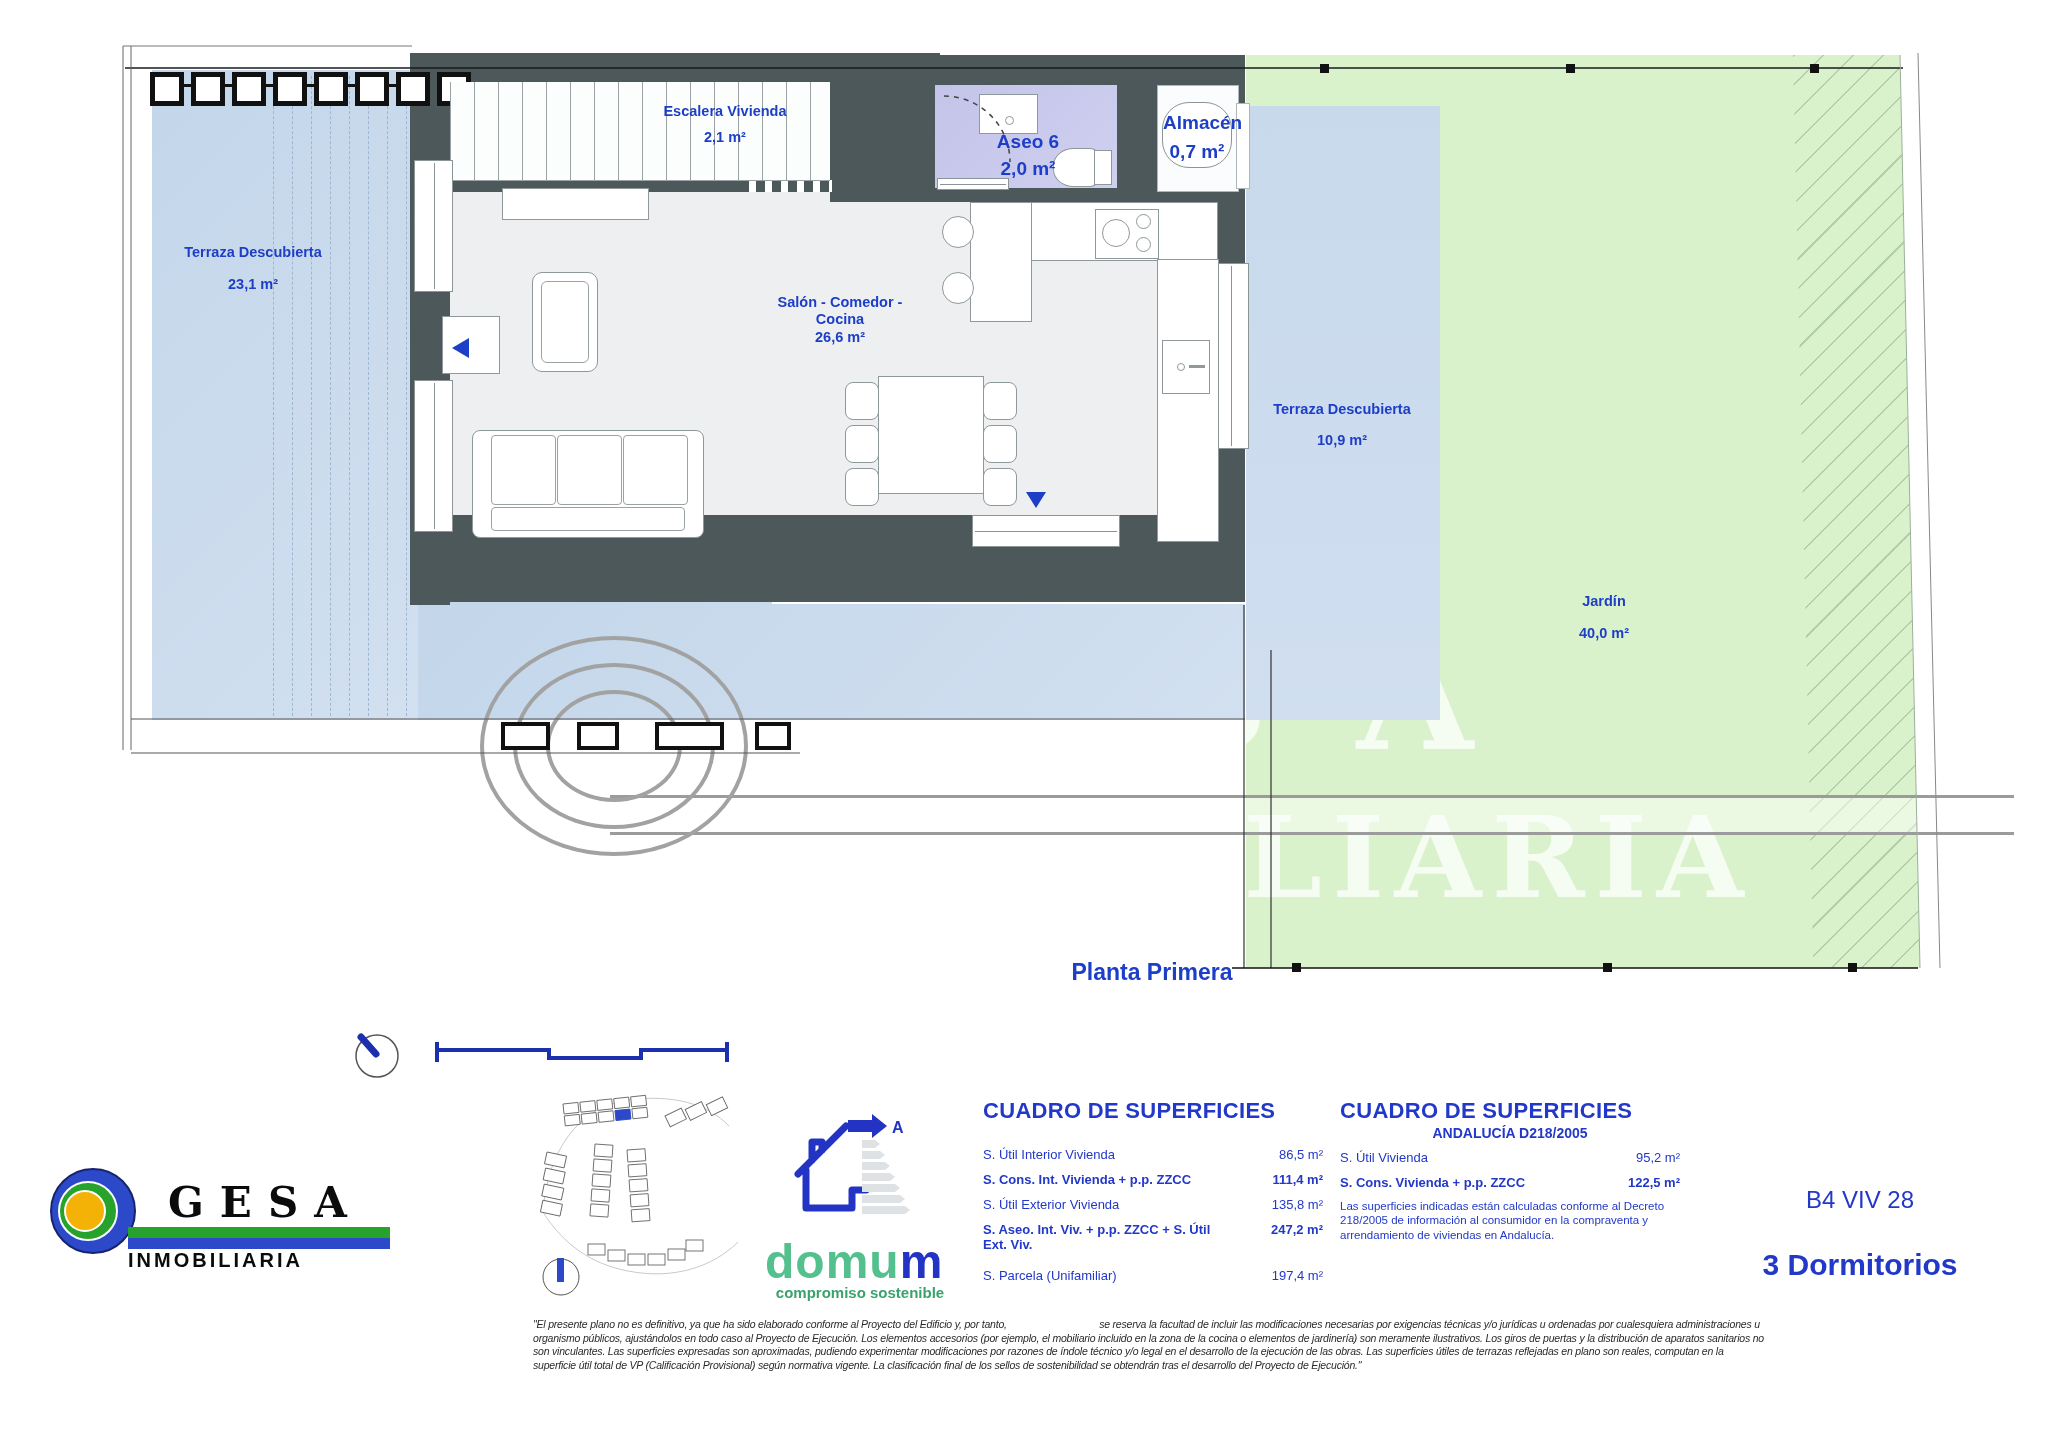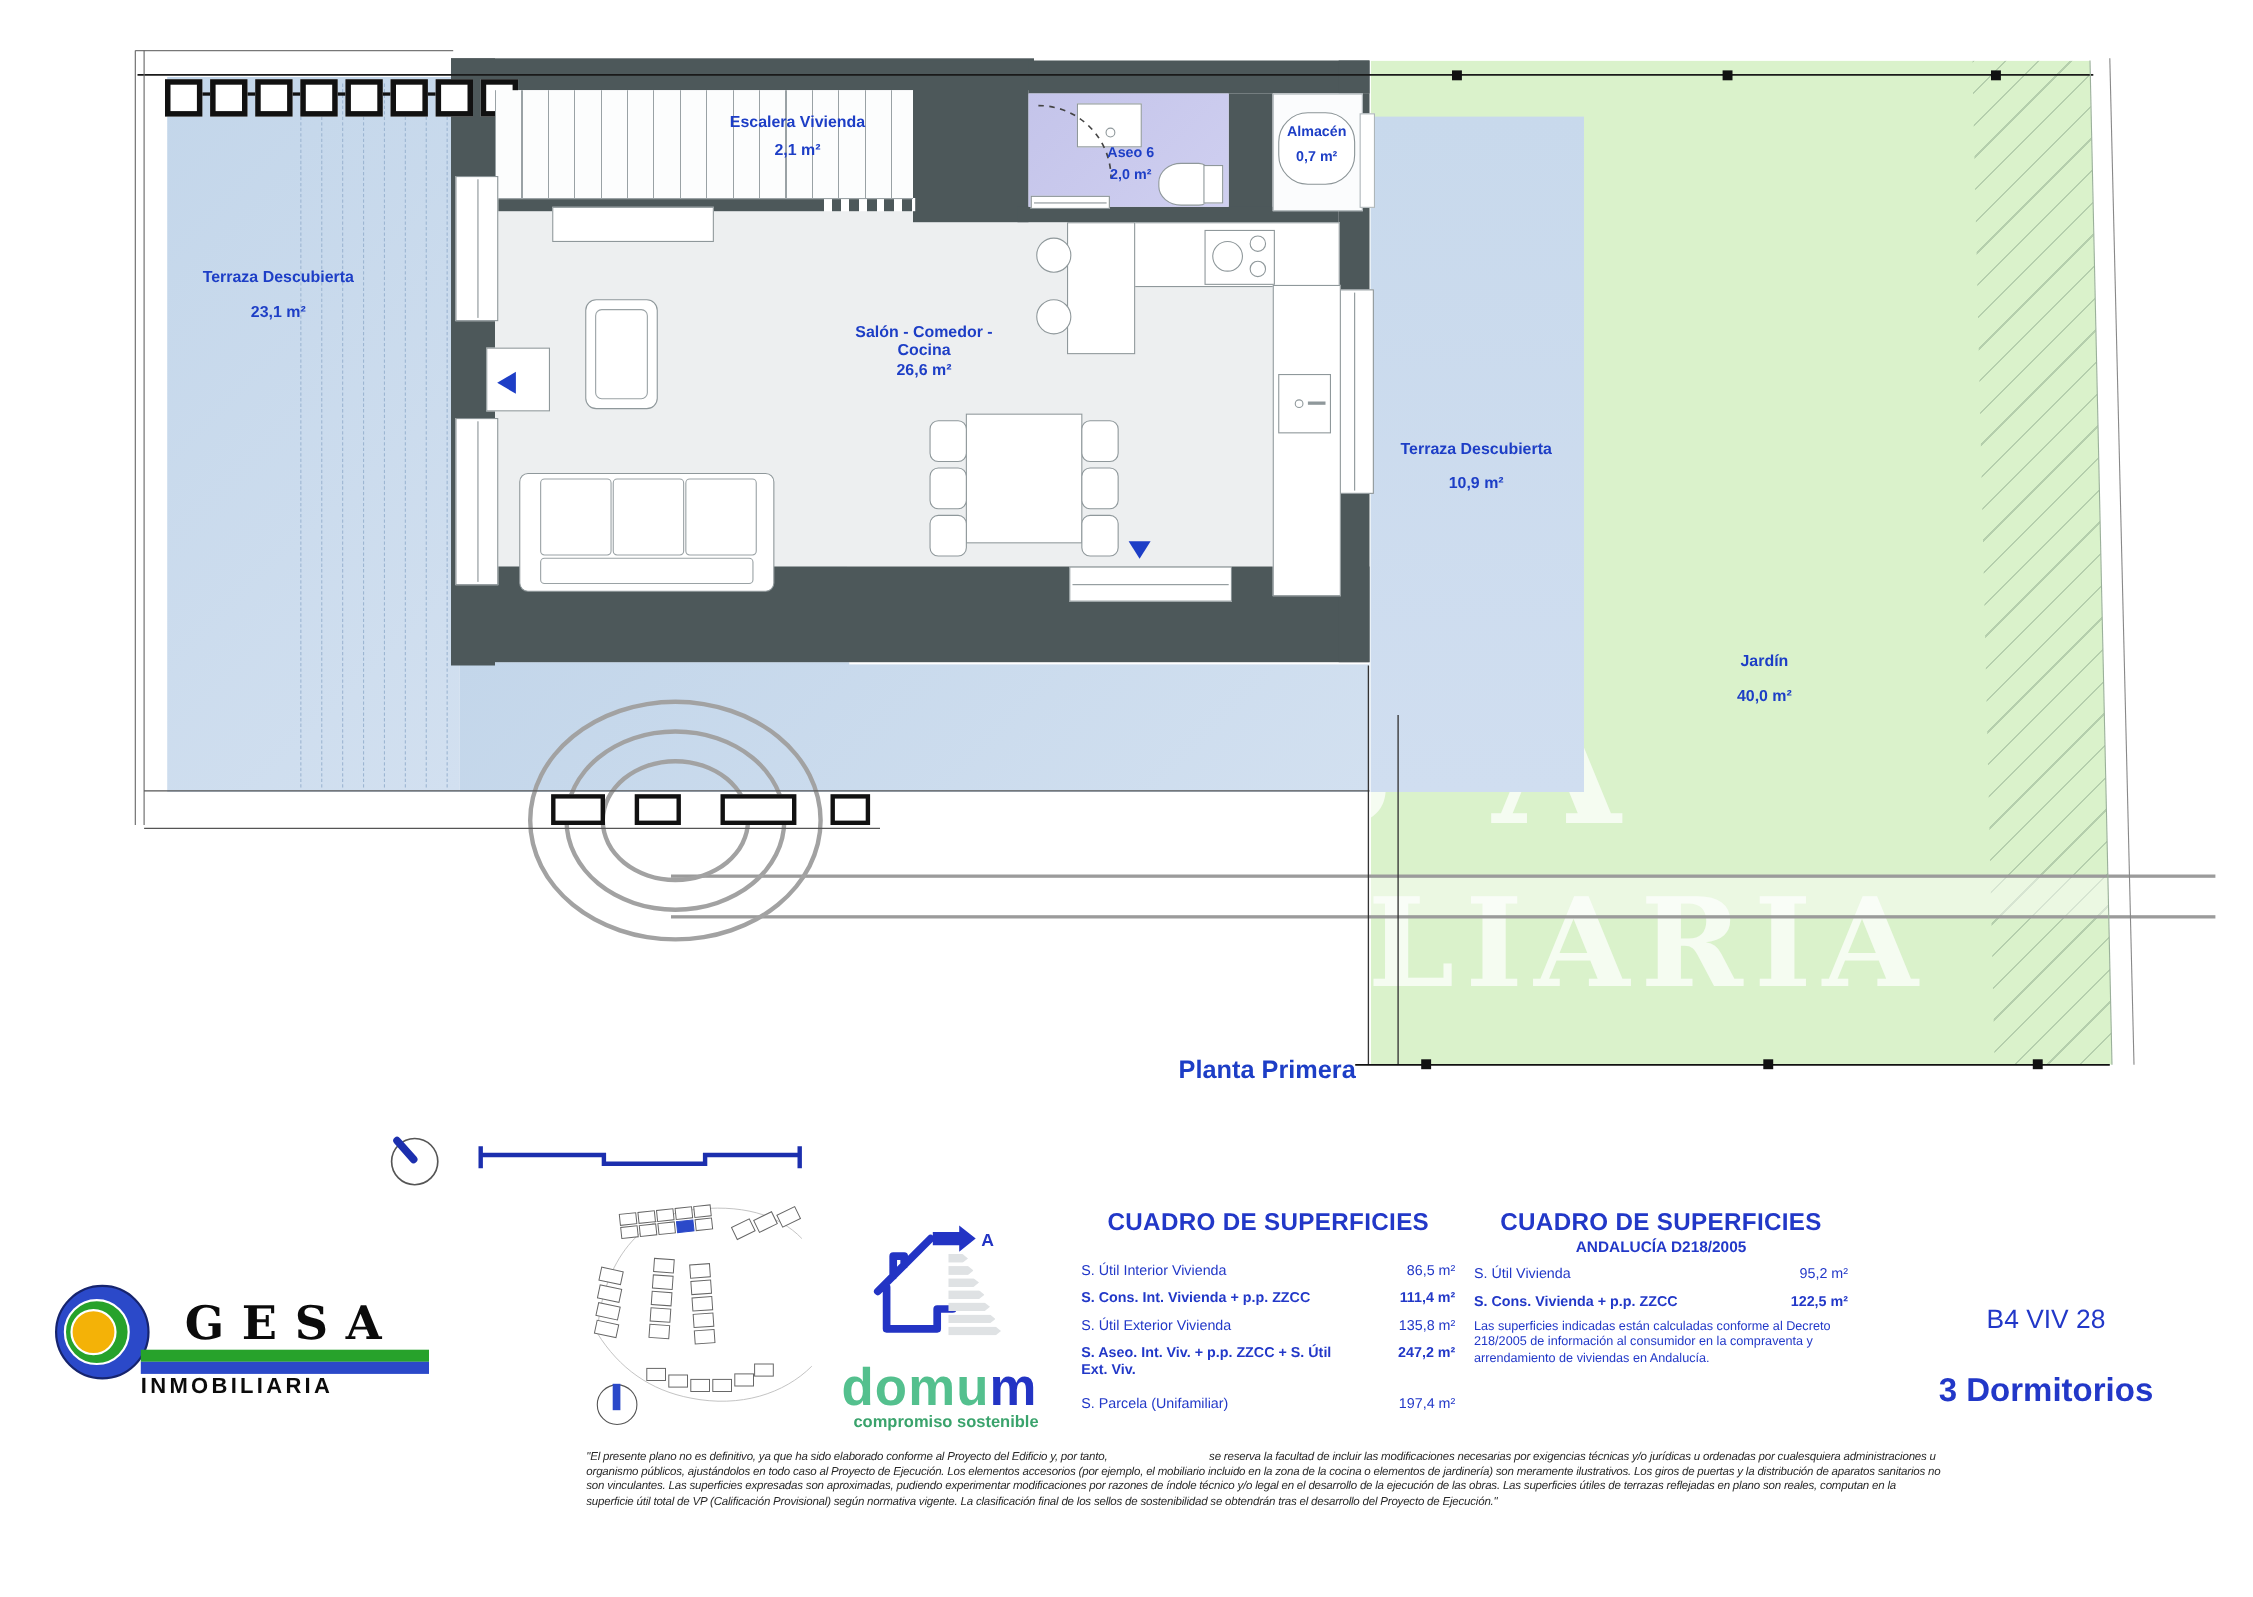--- a/index.html
+++ b/index.html
@@ -31,34 +31,34 @@
   .furn{position:absolute;background:#fff;border:1px solid #8f989b;z-index:8;}
   .win{position:absolute;background:#fff;border:1px solid #8b9497;z-index:7;}
   .win-v::after{content:"";position:absolute;left:50%;top:2px;bottom:2px;border-left:1px solid #8b9497;}
   .win-h::after{content:"";position:absolute;top:50%;left:2px;right:2px;border-top:1px solid #8b9497;}
   .stairs{left:450px;top:82px;width:380px;height:98px;background:#fcfdfd;z-index:7;
           background-image:repeating-linear-gradient(90deg,#9aa2a5 0 1px,transparent 1px 24px);
           border-bottom:1px solid #9aa2a5;}
   .aseo{left:935px;top:85px;width:182px;height:103px;background:linear-gradient(135deg,#c4c4ea,#cfcff0);z-index:7;}
   .almacen{left:1157px;top:85px;width:80px;height:105px;background:#fbfcfd;z-index:7;border:1px solid #aeb6b9;}
   .lbl{position:absolute;color:#1d3ec6;font-size:14.5px;text-align:center;z-index:10;font-weight:bold;line-height:1.1;}
-  .lbl.small{font-size:13px;border-radius:27px;}
+  .lbl.small{font-size:19px;border-radius:27px;}
   .arrow-left{width:0;height:0;border-top:10px solid transparent;border-bottom:10px solid transparent;
               border-right:17px solid #1d3ec6;z-index:9;}
   .arrow-down{width:0;height:0;border-left:10px solid transparent;border-right:10px solid transparent;
               border-top:16px solid #1d3ec6;z-index:9;}
   .louver{left:150px;top:72px;z-index:7;display:flex;gap:7px;}
   .louver .slat{width:24px;height:24px;background:#fff;border:5px solid #111;}
   .louver-line{left:150px;top:84px;width:262px;height:3px;background:#111;z-index:6;}
   .planter{position:absolute;top:722px;height:20px;background:#fff;border:4px solid #111;z-index:6;}
   
   .planta{left:1032px;top:959px;width:240px;text-align:center;color:#1d3ec6;
           font-size:23px;font-weight:bold;z-index:10;}
   .stable{position:absolute;color:#2238c8;z-index:10;}
-  .stable .title{font-size:22px;font-weight:bold;text-align:center;letter-spacing:.3px;}
+  .stable .title{font-size:22px;font-weight:bold;letter-spacing:.3px;}
   .stable .subtitle{font-size:14px;font-weight:bold;text-align:center;margin-top:1px;}
   .trow{display:flex;justify-content:space-between;margin-top:10px;font-size:13px;line-height:1.15;}
   .trow .tlbl{max-width:250px;}
   .trow .tval{white-space:nowrap;font-weight:inherit;}
   .trow.bold{font-weight:bold;gap:46px;}
   .tnote{font-size:11.5px;margin-top:8px;line-height:1.25;}
   .unit-code{left:1750px;top:1186px;width:220px;text-align:center;color:#2238c8;font-size:24px;z-index:10;}
   .unit-type{left:1730px;top:1248px;width:260px;text-align:center;color:#2238c8;font-size:30px;font-weight:bold;z-index:10;}
   .disclaimer{left:533px;top:1318px;width:1490px;z-index:10;color:#2a2a2a;
               font-size:10.5px;font-style:italic;letter-spacing:-.2px;line-height:13.5px;}

